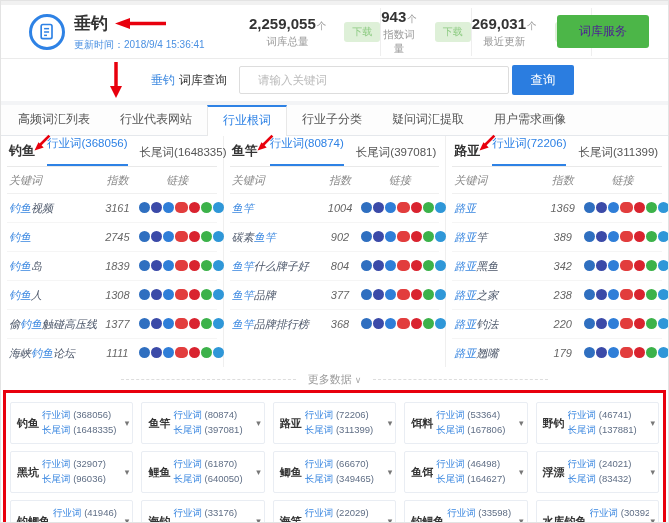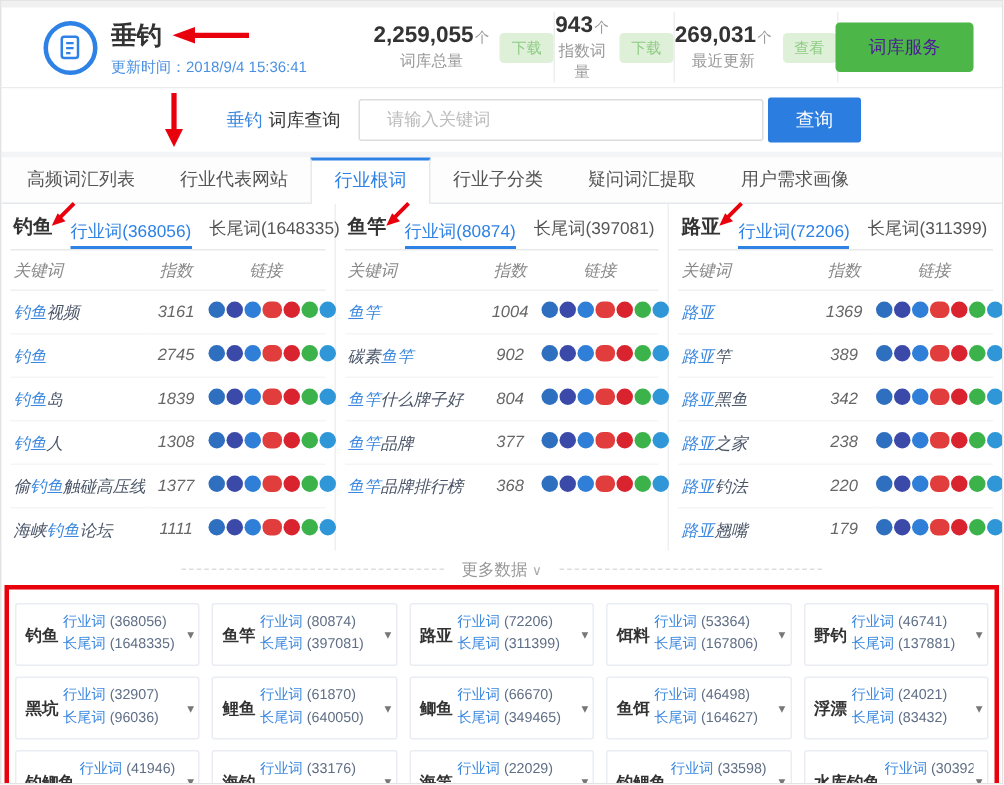--- a/index.html
+++ b/index.html
@@ -10,21 +10,21 @@
   .header{height:53px;display:flex;align-items:center;border-bottom:1px solid #ebebeb;}
   .brand{display:flex;align-items:center;padding-left:28px;width:248px;box-sizing:border-box;flex-shrink:0;}
   .logo{width:36px;height:36px;border:3px solid #2e82e5;border-radius:50%;box-sizing:border-box;
         display:flex;align-items:center;justify-content:center;flex-shrink:0;background:#fff;}
   .brand-col{margin-left:9px;min-width:0;}
   .title-row{display:flex;align-items:center;}
   .page-title{font-size:17px;font-weight:bold;color:#333;}
   .title-arrow{margin-left:6px;display:inline-flex;}
   .update-time{font-size:10px;color:#4a90e2;margin-top:3px;white-space:nowrap;}
   .stats{flex:1;display:flex;align-items:stretch;min-width:0;}
-  .stat{flex:1;display:flex;align-items:center;justify-content:center;gap:7px;border-right:1px solid #eee;margin:8px 0;}
+  .stat{flex:1;display:flex;align-items:center;justify-content:center;gap:18px;border-right:1px solid #eee;margin:8px 0;}
   .stat:first-child{border-left:none;}
   .stat-value{font-size:15px;font-weight:bold;color:#333;text-align:center;white-space:nowrap;}
   .stat-unit{font-size:9.5px;color:#999;font-weight:normal;margin-left:1px;}
   .stat-label{font-size:10.5px;color:#999;text-align:center;margin-top:2px;}
   .stat-badge{background:#def0d8;color:#8fcc84;font-size:10px;padding:3px 8px;border-radius:3px;cursor:pointer;white-space:nowrap;}
   .svc{width:130px;display:flex;justify-content:center;flex-shrink:0;}
   .svc-btn{background:#4cb648;color:#4c1d95;font-size:12px;padding:8px 22px;border:none;border-radius:3px;cursor:pointer;white-space:nowrap;}
   
   .search-row{height:42px;display:flex;align-items:center;background:#fff;position:relative;}
   .down-arrow{position:absolute;left:108px;top:2px;display:inline-flex;}
@@ -43,21 +43,21 @@
   .tab.active{color:#2e82e5;border-top:2px solid #2e82e5;border-left:1px solid #e8e8e8;border-right:1px solid #e8e8e8;
         background:#fff;line-height:27px;margin-bottom:-1px;}
   
   .cols{display:flex;background:#fff;}
   .col{flex:1;padding:0 6px;border-right:1px solid #efefef;min-width:0;}
   .col:last-child{border-right:none;}
   .col-head{position:relative;height:30px;display:flex;align-items:flex-end;gap:12px;border-bottom:1px solid #e9e9e9;padding-left:2px;}
   .diag-arrow{position:absolute;left:24px;top:-3px;pointer-events:none;display:inline-flex;}
   .col-root{font-size:13px;font-weight:bold;color:#333;padding-bottom:6px;white-space:nowrap;}
   .col-tab{font-size:11.5px;color:#555;padding-bottom:6px;cursor:pointer;white-space:nowrap;}
-  .col-tab.active{color:#2e82e5;border-bottom:2px solid #2e82e5;padding-bottom:2px;}
+  .col-tab.active{color:#2e82e5;border-bottom:2px solid #2e82e5;padding-bottom:13px;}
   .kw-table{width:100%;border-collapse:collapse;table-layout:fixed;font-style:italic;}
   .kw-table th{font-size:11px;color:#888;font-weight:normal;height:24px;border-bottom:1px solid #f0f0f0;}
   .th0{text-align:left;width:43%;padding-left:2px;}
   .th1{width:19%;text-align:center;}
   .th2{width:38%;text-align:center;}
   .kw-table td{height:26px;border-bottom:1px solid #f5f5f5;font-size:11px;margin-left:24px;}
   .kw-table tbody tr:last-child td{border-bottom:none;}
   .kw-cell{color:#4a5568;white-space:nowrap;overflow:hidden;padding-left:2px;cursor:pointer;}
   .hl{color:#3a87e0;}
   .idx-cell{color:#666;text-align:center;}

